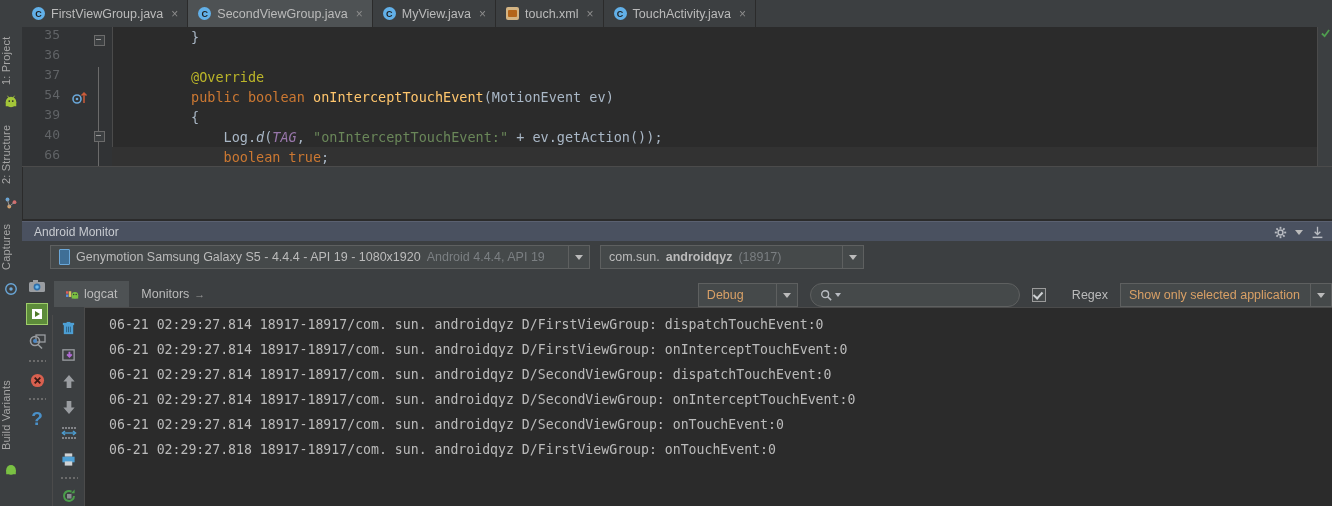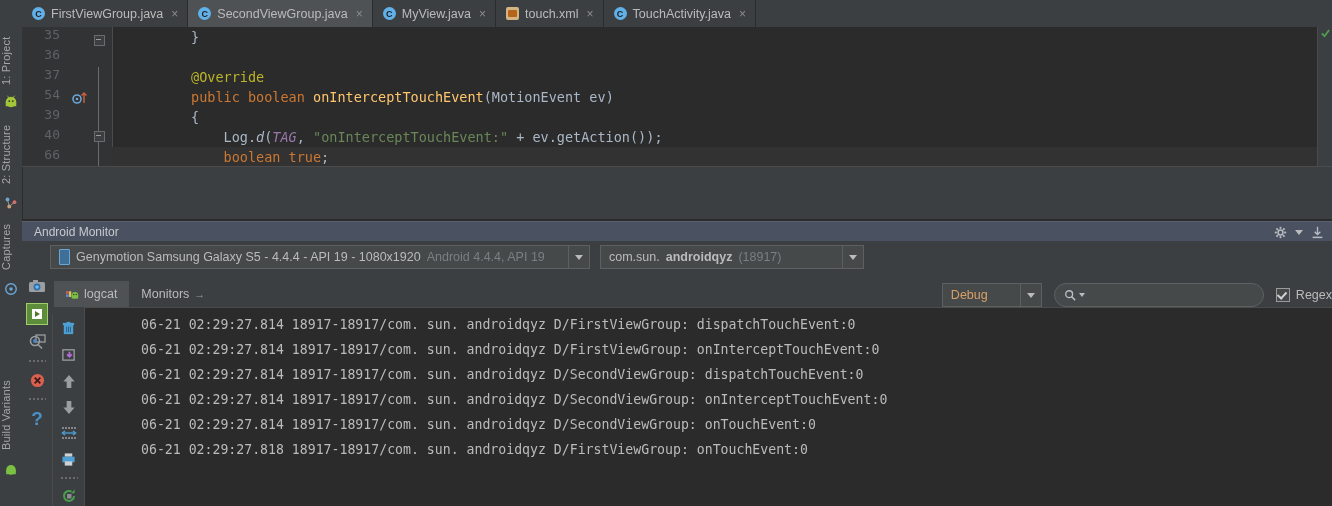--- a/index.html
+++ b/index.html
@@ -238,21 +238,21 @@
     width: 12px; height: 12px;
     border: 1px solid #9a9a9a; background: #45494a;
     position: relative; flex: none;
   }
   .chk.checked::after {
     content: ""; position: absolute; left: 2px; top: 1px;
     width: 4px; height: 7px;
     border: solid #cfd2d4; border-width: 0 2px 2px 0;
     transform: rotate(42deg);
   }
-  .lbl-white { color: #bbbbbb; font-size: 12.5px; }
+  .lbl-white { color: #bbbbbb; font-size: 12.5px; margin-left: 20px; }
   .lbl-tan { color: #d9a066; font-size: 12.5px; }
 
   
   .strip-a {
     position: absolute; left: 0; top: 30px;
     width: 30px; height: 235px;
     display: flex; flex-direction: column; align-items: center;
     gap: 6px; padding-top: 4px; box-sizing: border-box;
   }
   .strip-b {
@@ -286,21 +286,20 @@
     border-left: 1px solid #4b4b4b;
     overflow: hidden;
   }
   .logline {
     position: absolute; left: 24px;
     white-space: pre;
     color: #bbbbbb;
     font-family: "DejaVu Sans Mono", monospace;
     font-size: 13.2px;
     line-height: 18px;
-    margin-left: 32px;
   }
   .panel-sep {
     position: absolute; left: 22px; top: 219px;
     width: 1310px; height: 2px; background: #2b2b2b;
   }
 </style>
 </head>
 <body>
 
 <div id="app">
@@ -487,20 +486,26 @@
           <circle cx="6" cy="6" r="4" fill="none" stroke="#b9bcc2" stroke-width="1.6"></circle>
           <line x1="9" y1="9" x2="13" y2="13" stroke="#b9bcc2" stroke-width="1.8"></line>
         </svg>
         <span class="caret" style="border-top-color:#b9bcc2;border-left-width:3px;border-right-width:3px;border-top-width:4px"></span>
         <input style="background: transparent; border: none; outline: none; color: rgb(187, 187, 187); font-size: 12.5px; flex: 1 1 0%; font-family: &quot;Liberation Sans&quot;, sans-serif;" placeholder="" value="">
       </div>
       <div class="chk-wrap">
         <span class="chk checked"></span>
         <span class="lbl-white">Regex</span>
       </div>
+      <div class="combo" style="width:212px">
+        <span class="ctext lbl-tan" style="flex:1">Show only selected application</span>
+        <span class="arrowbox">
+            <span class="caret"></span>
+          </span>
+      </div>
     </div>
 
     <div class="strip-a">
       <div class="tb-btn">
         <svg width="18" height="14" viewBox="0 0 18 14">
           <rect x="1" y="3" width="16" height="10" rx="1.5" fill="#9a9da1"></rect>
           <rect x="5" y="1" width="5" height="3" fill="#9a9da1"></rect>
           <circle cx="9" cy="8" r="3.4" fill="#2f6ea8"></circle>
           <circle cx="9" cy="8" r="1.8" fill="#6bbaf0"></circle>
         </svg>

